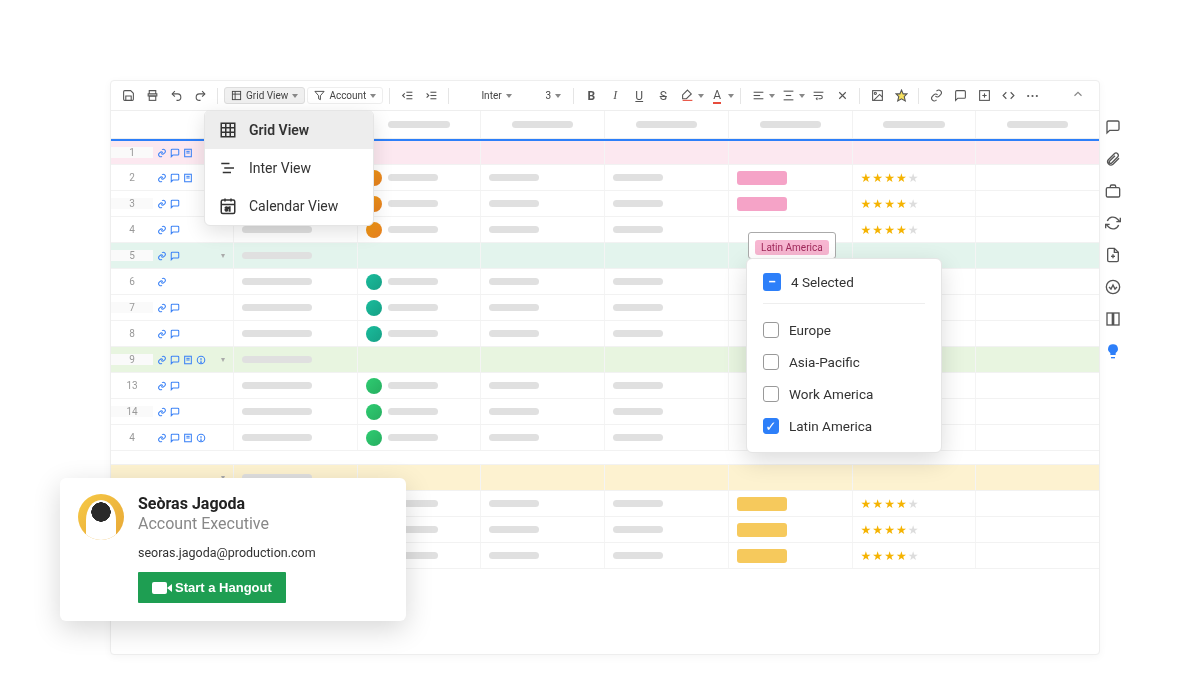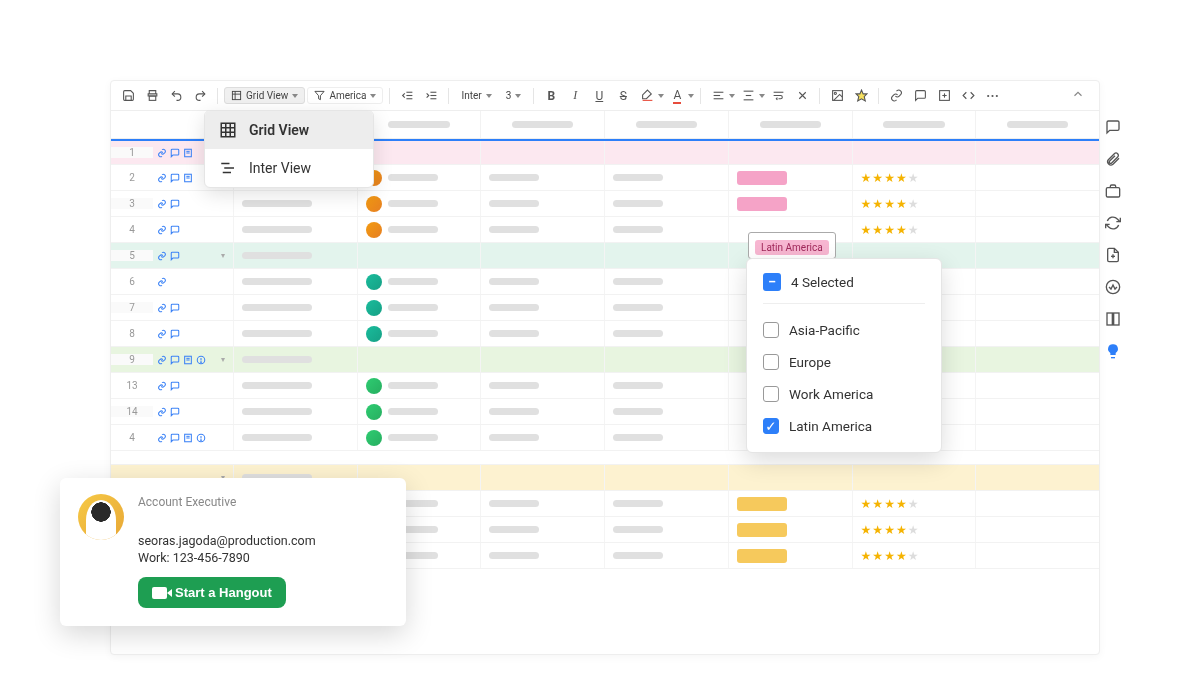--- a/index.html
+++ b/index.html
@@ -3,21 +3,21 @@
 <meta charset="utf-8">
 <style>
   * { box-sizing: border-box; margin: 0; padding: 0; }
   body { font-family: -apple-system, BlinkMacSystemFont, "Segoe UI", Roboto, sans-serif; background: #fff; width: 1200px; height: 675px; position: relative; overflow: hidden; color: #333; }
   .app { position: absolute; left: 110px; top: 80px; right: 100px; bottom: 20px; background: #fff; border: 1px solid #eee; border-radius: 4px; box-shadow: 0 2px 8px rgba(0,0,0,0.04); }
   .toolbar { display: flex; align-items: center; height: 30px; padding: 0 6px; border-bottom: 1px solid #eee; gap: 2px; }
   .tb-btn { display:flex; align-items:center; justify-content:center; min-width: 22px; height: 22px; color: #555; border-radius:3px; cursor:pointer; font-size:11px; }
   .tb-sep { width:1px; height:16px; background:#e5e5e5; margin:0 4px; }
   .view-select { display:flex; align-items:center; gap:4px; background:#f0f0f0; border:1px solid #ddd; padding:2px 6px; border-radius:3px; font-size:10px; color:#444; }
   .filter-btn { display:flex; align-items:center; gap:4px; border:1px solid #eee; padding:2px 6px; border-radius:3px; font-size:10px; color:#444; }
-  .font-sel { font-size:10px; color:#444; padding:2px 6px; display:flex; align-items:center; gap:4px; }
+  .font-sel { font-size:10px; color:#444; padding:2px 6px; display:flex; align-items:center; gap:4px;margin-left:20px; }
   .caret { width:0; height:0; border-left:3px solid transparent; border-right:3px solid transparent; border-top:4px solid #888; }
   .collapse { position:absolute; right:10px; top:6px; width:18px; height:18px; color:#888; cursor:pointer; }
   .headers { display:flex; height:28px; border-bottom:1px solid #eee; align-items:center; }
   .rownum-col { width:42px; flex-shrink:0; }
   .icons-col { width:60px; flex-shrink:0; }
   .caret-col { width:20px; flex-shrink:0; }
   .col { flex:1; border-left:1px solid #f2f2f2; height:100%; display:flex; align-items:center; justify-content:center; }
   .col-placeholder { width:50%; height:7px; background:#e0e0e0; border-radius:4px; }
   .grid-body { position:relative; }
   .row { display:flex; height:26px; border-bottom:1px solid #f2f2f2; align-items:center; position:relative; }
@@ -68,24 +68,24 @@
   .opt { display:flex; align-items:center; gap:10px; padding:8px 0; font-size:13.5px; color:#333; cursor:pointer; }
   .cb { width:16px; height:16px; border:1.5px solid #999; border-radius:3px; flex-shrink:0; display:flex; align-items:center; justify-content:center; }
   .cb.checked { background:#2d7ff9; border-color:#2d7ff9; color:#fff; }
 
   
   .card { position:absolute; left:60px; top:478px; width:346px; background:#fff; border-radius:6px; box-shadow:0 8px 28px rgba(0,0,0,0.16); padding:16px 18px 18px; display:flex; gap:14px; }
   .card-av { width:46px; height:46px; border-radius:50%; background:linear-gradient(135deg,#f6c945,#e8a736); flex-shrink:0; position:relative; overflow:hidden; }
   .card-av::after { content:''; position:absolute; inset:6px 8px 0 8px; background:radial-gradient(circle at 50% 30%, #2a2a2a 30%, transparent 31%), linear-gradient(#fff,#fff); border-radius:50% 50% 0 0; }
   .card-body { flex:1; }
   .card-name { font-size:16px; font-weight:700; color:#222; }
-  .card-title { font-size:12px; color:#888; margin-top:1px; }
-  .card-email { font-size:12.5px; color:#333; margin-top:24px; }
+  .card-title { font-size:16px; color:#888; margin-top:1px; }
+  .card-email { font-size:12.5px; color:#333; margin-top:12px; }
   .card-phone { font-size:12.5px; color:#333; margin-top:2px; }
-  .hangout-btn { margin-top:12px; background:#1e9e52; color:#fff; border:none; border-radius:8px; padding:8px 14px; font-size:13px; font-weight:600; display:inline-flex; align-items:center; gap:8px; cursor:pointer; }
+  .hangout-btn { margin-top:12px; background:#1e9e52; color:#fff; border:none; border-radius:1px; padding:8px 14px; font-size:13px; font-weight:600; display:inline-flex; align-items:center; gap:8px; cursor:pointer; }
   .cam-ic { width:15px; height:12px; background:#fff; border-radius:2px; position:relative; }
   .cam-ic::after { content:''; position:absolute; right:-5px; top:2px; border-top:4px solid transparent; border-bottom:4px solid transparent; border-right:5px solid #fff; }
 
   svg { display:block; }
 </style>
 </head>
 <body>
 
 <div class="app">
 
@@ -122,21 +122,21 @@
           <line x1="3" y1="9" x2="21" y2="9"></line>
           <line x1="9" y1="3" x2="9" y2="21"></line>
         </svg>
       <span>Grid View</span>
       <span class="caret"></span>
     </div>
     <div class="filter-btn">
       <svg width="11" height="11" viewBox="0 0 24 24" fill="none" stroke="currentColor" stroke-width="2">
           <polygon points="22 3 2 3 10 12.5 10 19 14 21 14 12.5 22 3"></polygon>
         </svg>
-      <span>America</span>
+      <span>Account</span>
       <span class="caret"></span>
     </div>
     <div class="tb-sep"></div>
     <div class="tb-btn">
         <svg width="13" height="13" viewBox="0 0 24 24" fill="none" stroke="currentColor" stroke-width="2">
           <line x1="10" y1="6" x2="21" y2="6"></line>
           <line x1="10" y1="12" x2="21" y2="12"></line>
           <line x1="10" y1="18" x2="21" y2="18"></line>
           <polyline points="7 8 3 12 7 16"></polyline>
         </svg>
@@ -853,51 +853,61 @@
     <span>Grid View</span>
   </div>
   <div class="view-item">
     <svg class="view-ic" viewBox="0 0 24 24" fill="none" stroke="currentColor" stroke-width="2">
         <line x1="3" y1="6" x2="14" y2="6"></line>
         <line x1="7" y1="12" x2="20" y2="12"></line>
         <line x1="5" y1="18" x2="16" y2="18"></line>
       </svg>
     <span>Inter View</span>
   </div>
+  <div class="view-item">
+    <svg class="view-ic" viewBox="0 0 24 24" fill="none" stroke="currentColor" stroke-width="2">
+        <rect x="3" y="4" width="18" height="18" rx="2"></rect>
+        <line x1="3" y1="10" x2="21" y2="10"></line>
+        <line x1="8" y1="2" x2="8" y2="6"></line>
+        <line x1="16" y1="2" x2="16" y2="6"></line>
+        <text x="12" y="18" font-size="7" text-anchor="middle" fill="currentColor">31</text>
+      </svg>
+    <span>Calendar View</span>
+  </div>
 </div>
 
 <div class="tag-dd">
   <div class="selcount">
     <div class="selbox-ic">–</div>
     <span>4 Selected</span>
   </div>
   <div id="region-opts">
       <div class="opt">
         <div class="cb"></div>
-        <span>Asia-Pacific</span>
+        <span>Europe</span>
       </div>
       <div class="opt">
         <div class="cb"></div>
-        <span>Europe</span>
+        <span>Asia-Pacific</span>
       </div>
       <div class="opt">
         <div class="cb"></div>
         <span>Work America</span>
       </div>
       <div class="opt">
         <div class="cb checked">✓</div>
         <span>Latin America</span>
       </div>
     </div>
 </div>
 
 <div class="card">
   <div class="card-av"></div>
   <div class="card-body">
+    <div class="card-name">Seòras Jagoda</div>
     <div class="card-title">Account Executive</div>
     <div class="card-email">seoras.jagoda@production.com</div>
-    <div class="card-phone">Work: 123-456-7890</div>
     <button class="hangout-btn">
       <span class="cam-ic"></span>
       <span>Start a Hangout</span>
     </button>
   </div>
 </div>
 
 </body></html>

